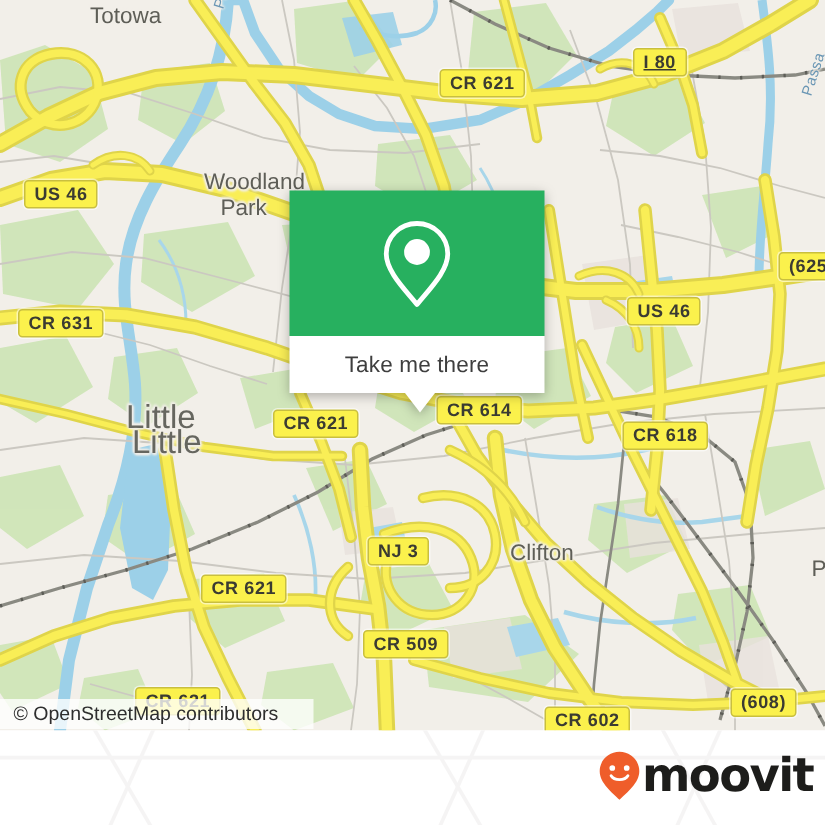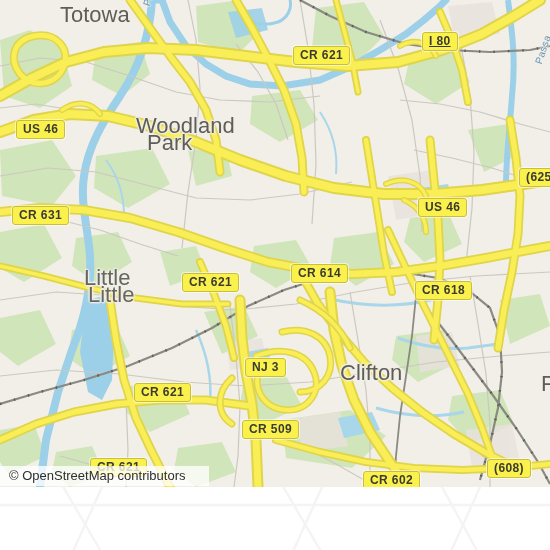--- a/index.html
+++ b/index.html
@@ -23,21 +23,21 @@
   .place {
     position: absolute;
     color: #6b6b63;
     font-weight: normal;
     white-space: pre;
     text-shadow: 1px 0 1.6px #f2efe9, -1px 0 1.6px #f2efe9,
                  0 1px 1.6px #f2efe9, 0 -1px 1.6px #f2efe9,
                  1px 1px 1.6px #f2efe9, -1px -1px 1.6px #f2efe9;
     pointer-events: none;
   }
-  .place.town { font-size: 22px; color: #5e5e57; }
+  .place.town { font-size: 15px; color: #5e5e57; }
   .place.town2 { font-size: 22px; color: #66665f; line-height: 17px; text-align: center; }
   .river {
     position: absolute;
     color: #6a96b4;
     font-size: 10px;
     letter-spacing: .4px;
     white-space: pre;
     text-shadow: 1px 0 1.4px #f2efe9, -1px 0 1.4px #f2efe9,
                  0 1px 1.4px #f2efe9, 0 -1px 1.4px #f2efe9;
   }
@@ -360,33 +360,55 @@
       <span class="shield" style="left:291px; top:264px;">CR 614</span>
       <span class="shield" style="left:415px; top:281px;">CR 618</span>
       <span class="shield" style="left:245px; top:358px;">NJ 3</span>
       <span class="shield" style="left:134px; top:383px;">CR 621</span>
       <span class="shield" style="left:242px; top:420px;">CR 509</span>
       <span class="shield" style="left:487px; top:459px;">(608)</span>
       <span class="shield" style="left:363px; top:471px;">CR 602</span>
       <span class="shield" style="left:90px;  top:458px;">CR 621</span>
     </div>
 
+    <div id="card">
+      <div id="card-head">
+        <svg width="54" height="62" viewBox="0 0 54 62">
+          <path d="M27 4 C15.5 4 6.5 13 6.5 24.2 C6.5 36 19 48 27 58 C35 48 47.5 36 47.5 24.2 C47.5 13 38.5 4 27 4 Z" fill="none" stroke="#ffffff" stroke-width="3.2" stroke-linejoin="round"></path>
+          <circle cx="27" cy="23" r="8.6" fill="#ffffff"></circle>
+        </svg>
+      </div>
+      <div id="card-foot">
+        <span id="card-foot-label">Take me there</span>
+        <span id="card-tail"></span>
+      </div>
+    </div>
 
     <div id="attrib">© OpenStreetMap contributors</div>
   </div>
 
   <div id="footer">
 
     <svg id="footer-watermark" viewBox="0 0 550 120" preserveAspectRatio="none">
       <g stroke="#eceaea" stroke-width="2.5" fill="none">
         <path d="M40,0 L110,120"></path>
         <path d="M120,0 L66,120"></path>
         <path d="M260,0 L330,120"></path>
         <path d="M340,0 L286,120"></path>
         <path d="M420,0 L486,120"></path>
         <path d="M498,0 L444,120"></path>
         <path d="M0,58 L550,58"></path>
       </g>
     </svg>
 
 
+    <div id="logo">
+      <svg id="logo-pin" viewBox="0 0 30 34">
+        <path d="M15 1.2 C7.6 1.2 1.8 7 1.8 14.2 C1.8 22 10.2 28.6 15 33.2
+                 C19.8 28.6 28.2 22 28.2 14.2 C28.2 7 22.4 1.2 15 1.2 Z" fill="#ef5d2a"></path>
+        <circle cx="10.2" cy="12" r="1.9" fill="#ffffff"></circle>
+        <circle cx="19.8" cy="12" r="1.9" fill="#ffffff"></circle>
+        <path d="M9.4 17.2 C11.4 20.6 18.6 20.6 20.6 17.2" stroke="#ffffff" stroke-width="1.9" fill="none" stroke-linecap="round"></path>
+      </svg>
+      <span id="logo-word">moovit</span>
+    </div>
   </div>
 </div>
 
 </body></html>

